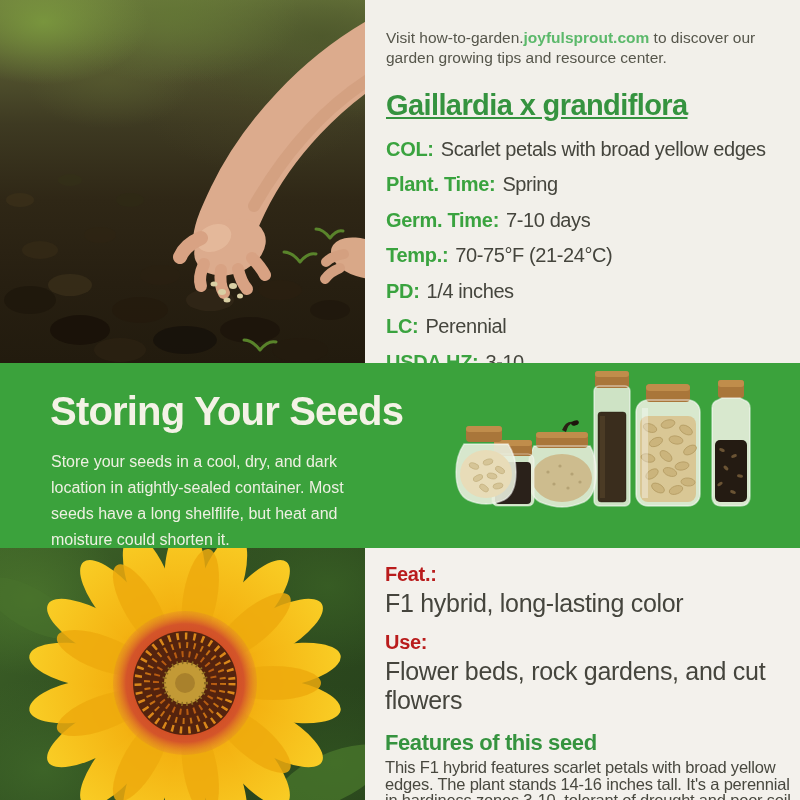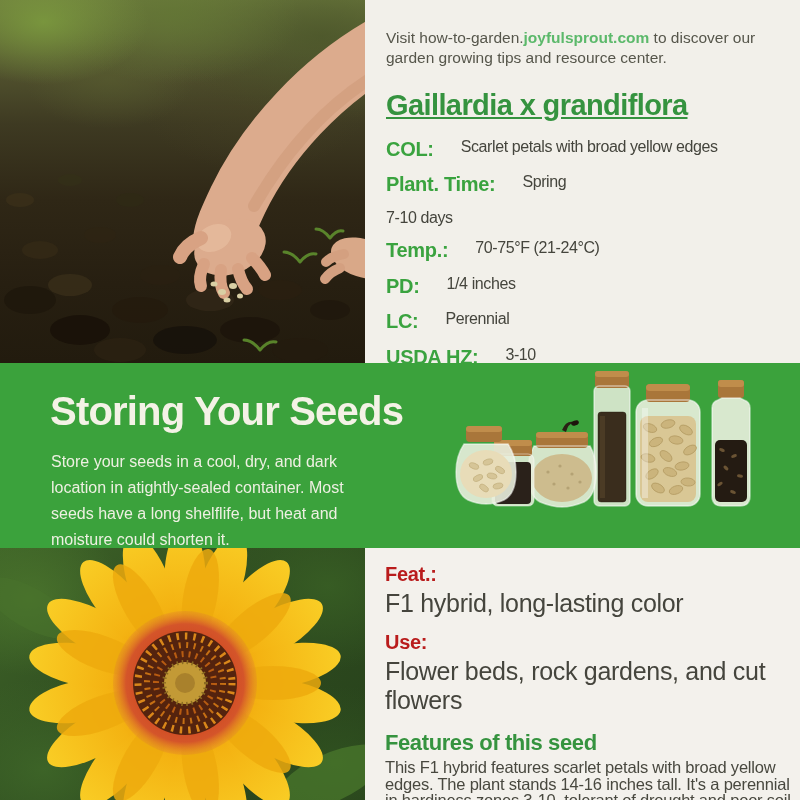--- a/index.html
+++ b/index.html
@@ -27,23 +27,23 @@
   .panel-top{
     left:365px;top:0;width:435px;height:427px;background:#f2f0ea;
     box-sizing:border-box;padding:28px 8px 0 21px;
   }
   .visit{font-size:15.5px;line-height:1.28;color:#56564b;width:402px;}
   .visit .lnk{color:#5cb96b;font-weight:700;}
   .plant-title{
     margin-top:21px;font-size:29px;font-weight:700;color:#35933f;letter-spacing:-.6px;text-decoration:underline;
   }
   .specs{margin-top:16px;}
-  .spec-row{display:flex;align-items:flex-start;margin-bottom:12.5px;white-space:nowrap;gap:20px;}
+  .spec-row{display:flex;align-items:center;margin-bottom:12.5px;white-space:nowrap;}
   .spec-label{font-size:20px;font-weight:700;color:#3aa33f;letter-spacing:-.3px;margin-right:7px;}
-  .spec-value{font-size:16px;color:#45453d;letter-spacing:-.4px;}
+  .spec-value{font-size:20px;color:#45453d;letter-spacing:-.4px;}
 
   
   .band{
     left:0;top:363px;width:800px;height:192px;background:#3ba23c;
   }
   .band-title{
     position:absolute;left:50px;top:26px;font-size:40px;font-weight:700;
     color:#f4f2e6;letter-spacing:-.8px;
   }
   .band-body{
@@ -153,20 +153,21 @@
   <div class="specs">
     <div class="spec-row">
       <span class="spec-label">COL:</span>
       <span class="spec-value">Scarlet petals with broad yellow edges</span>
     </div>
     <div class="spec-row">
       <span class="spec-label">Plant. Time:</span>
       <span class="spec-value">Spring</span>
     </div>
     <div class="spec-row">
+      <span class="spec-label">Germ. Time:</span>
       <span class="spec-value">7-10 days</span>
     </div>
     <div class="spec-row">
       <span class="spec-label">Temp.:</span>
       <span class="spec-value">70-75°F (21-24°C)</span>
     </div>
     <div class="spec-row">
       <span class="spec-label">PD:</span>
       <span class="spec-value">1/4 inches</span>
     </div>

